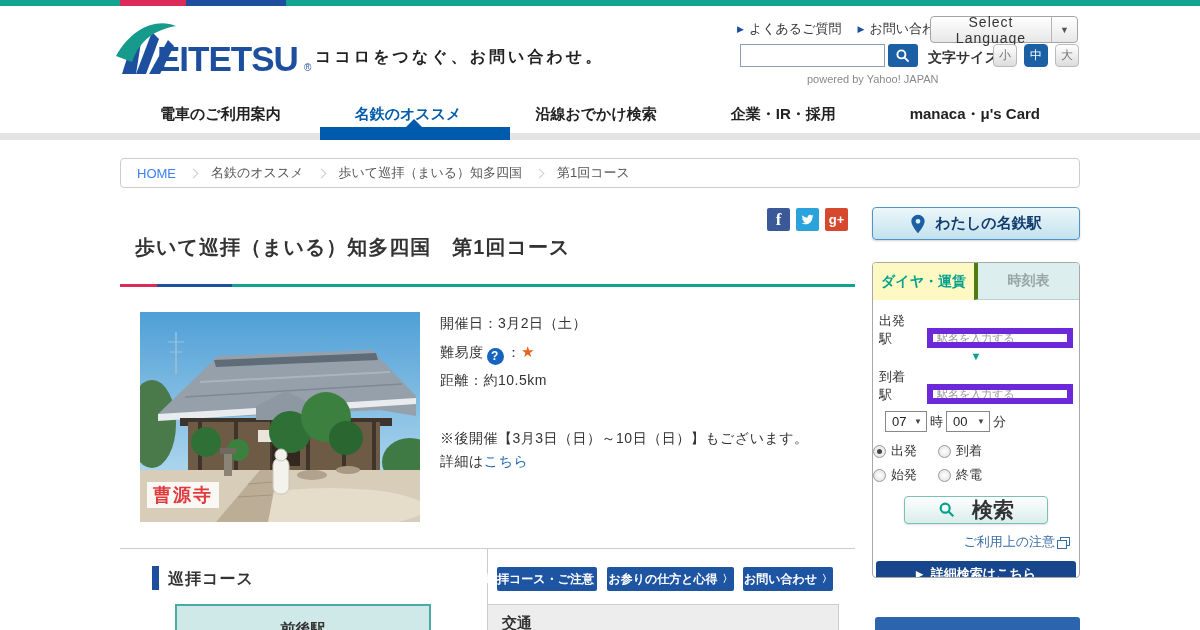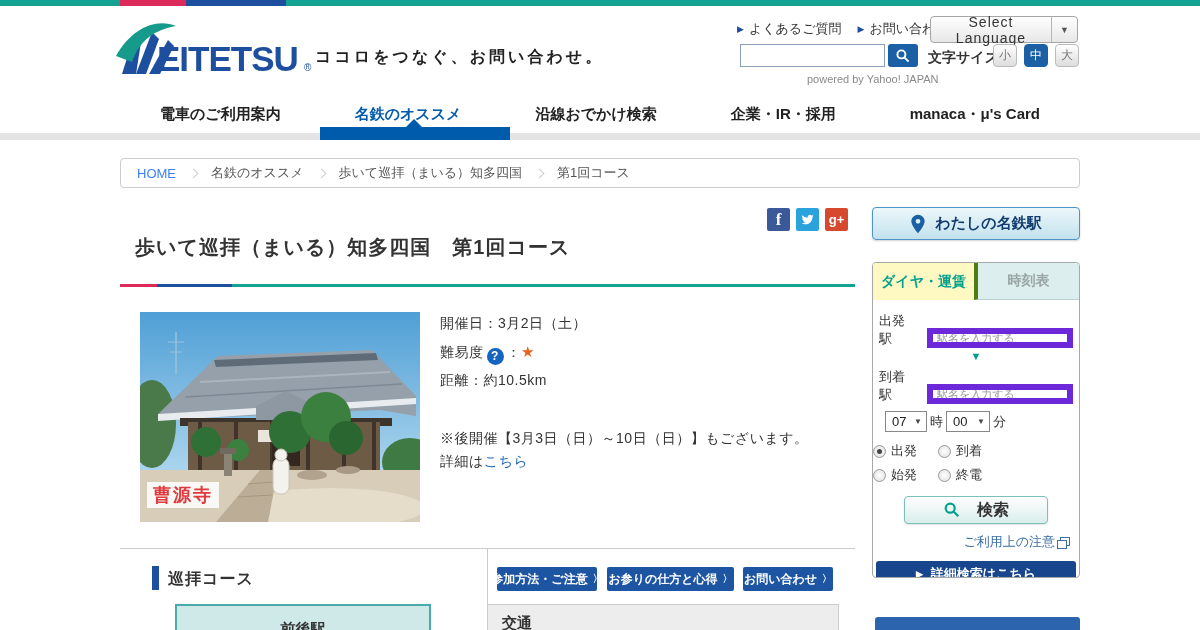--- a/index.html
+++ b/index.html
@@ -100,21 +100,21 @@
   .wtime { margin:7px 0 0 12px; display:flex; align-items:center; gap:3px; font-size:13px; color:#333; }
   .sel { display:inline-flex; align-items:center; border:1px solid #888; background:#fff; height:21px; padding:0 4px 0 6px; font-size:13px; color:#222; cursor:pointer; }
   .sel::after { content:"▼"; font-size:8px; margin-left:5px; color:#444; }
   .sel-ym { width:82px; justify-content:space-between; } .sel-d { width:38px; justify-content:space-between; }
   .sel-h { width:42px; justify-content:space-between; } .sel-m { width:44px; justify-content:space-between; }
   .wradios { margin-top:10px; display:flex; flex-direction:column; gap:6px; align-items:flex-start; font-size:13px; color:#333; }
   .rrow { display:flex; gap:20px; width:110px; justify-content:flex-start; }
   .radio { display:flex; align-items:center; gap:5px; cursor:pointer; width:45px; }
   .rdot { width:13px; height:13px; border-radius:50%; border:1px solid #999; background:radial-gradient(#fff,#ddd); position:relative; }
   .radio.on .rdot::after { content:""; position:absolute; left:3px; top:3px; width:5px; height:5px; border-radius:50%; background:#444; }
-  .wsearch { margin:12px auto 0; width:144px; height:28px; border:1px solid #7bbfb8; border-radius:4px; background:linear-gradient(#ffffff,#d9edeb); display:flex; align-items:center; justify-content:center; gap:16px; font-size:16px; font-weight:bold; color:#333; box-shadow:0 1px 2px rgba(0,0,0,.12); cursor:pointer; }
+  .wsearch { margin:12px auto 0; width:144px; height:28px; border:1px solid #7bbfb8; border-radius:4px; background:linear-gradient(#ffffff,#d9edeb); display:flex; align-items:center; justify-content:center; gap:16px; font-size:21px; font-weight:bold; color:#333; box-shadow:0 1px 2px rgba(0,0,0,.12); cursor:pointer; }
   .wnotice { margin-top:9px; text-align:right; padding-right:9px; font-size:13px; color:#3a6ea5; cursor:pointer; }
   .ext { display:inline-block; width:10px; height:9px; border:1px solid #3a6ea5; position:relative; margin-left:5px; background:#fff; }
   .ext::before { content:""; position:absolute; left:-4px; top:2px; width:8px; height:7px; border:1px solid #3a6ea5; background:#fff; }
   .wadv { margin:10px 3px 0; height:26px; background:#17468c; border-radius:3px; color:#fff; font-size:13px; font-weight:bold; display:flex; align-items:center; justify-content:center; gap:8px; cursor:pointer; }
   .wadv::before { content:"▶"; font-size:9px; }
   .bluepanel { position:absolute; left:875px; top:617px; width:205px; height:40px; background:#2c64ad; border-radius:3px; }
 </style>
 </head>
 <body>
 
@@ -260,21 +260,21 @@
   <div class="dline" style="top:453px">
     <span>詳細は</span><span class="tlink">こちら</span>
   </div>
 
   <div class="hr-left"></div>
   <div class="vline"></div>
   <div class="course-bar"></div>
   <div class="course-h">巡拝コース</div>
   <div class="station-box">前後駅</div>
 
-  <div class="ab ab1">参加方法・ご注意</div>
+  <div class="ab ab1">巡拝コース・ご注意</div>
   <div class="ab ab2">お参りの仕方と心得</div>
   <div class="ab ab3">お問い合わせ</div>
   <div class="traffic">交通</div>
 
   <div class="widget">
     <div class="wtabs">
       <div class="wtab active">ダイヤ・運賃</div>
       <div class="wtab idle">時刻表</div>
     </div>
     <div class="wrow">

